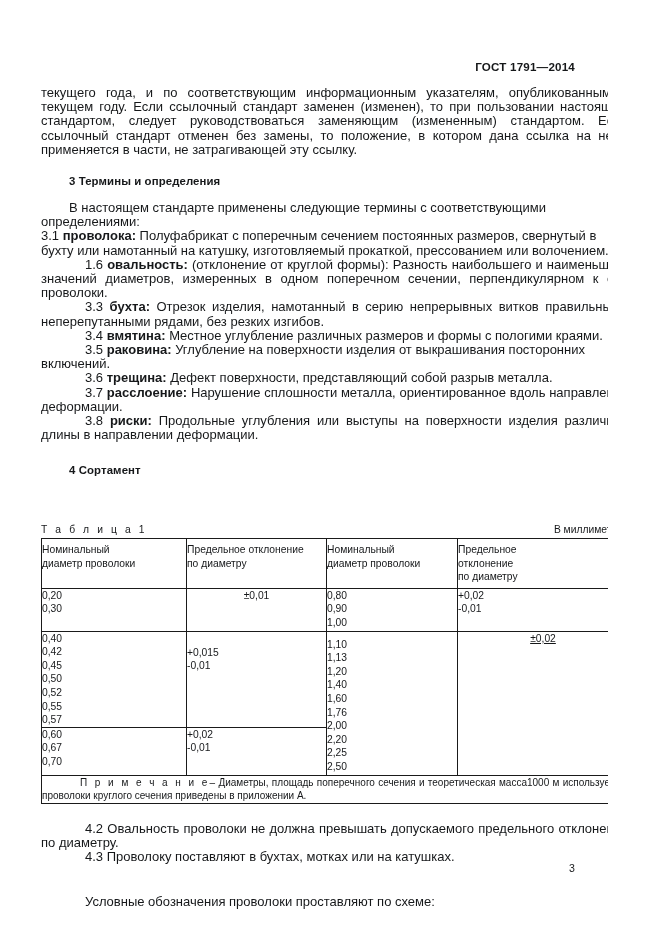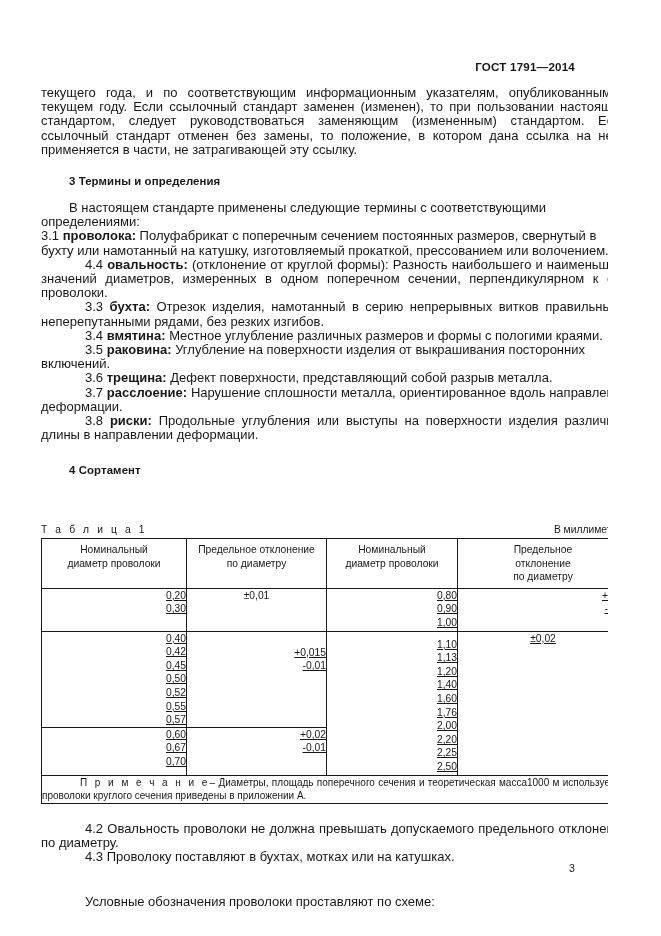--- a/index.html
+++ b/index.html
@@ -88,31 +88,30 @@
     table-layout: fixed;
     font-size: 10.3px;
   }
   table.gost td, table.gost th {
     border: 1px solid #1a1a1a;
     padding: 0;
     vertical-align: top;
     font-weight: normal;
   }
   table.gost th {
-    text-align: center;
+    text-align: left;
     padding-top: 4px;
     padding-bottom: 4px;
     line-height: 13.4px;
   }
   .cell-center {
-    text-align: right;
+    text-align: left;
     line-height: 13.6px;
     padding-top: 6px;
     padding-bottom: 6px;
-    text-decoration: underline;
   }
   .cell-mid {
     text-align: center;
     vertical-align: middle;
     line-height: 13.6px;
   }
   .val-list {
     line-height: 13.6px;
   }
   .note-cell {
@@ -159,21 +158,21 @@
 
     <p class="para nojust indent-2">В настоящем стандарте применены следующие термины с соответствующими определениями:</p>
 
     <p class="para nojust">
       <span>3.1</span>
       <b>проволока:</b>
       <span>Полуфабрикат с поперечным сечением постоянных размеров, свернутый в бухту или намотанный на катушку, изготовляемый прокаткой, прессованием или волочением.</span>
     </p>
 
     <p class="para indent-3">
-      <span>4.4</span>
+      <span>1.6</span>
       <b>овальность:</b>
       <span>(отклонение от круглой формы): Разность наибольшего и наименьшего значений диаметров, измеренных в одном поперечном сечении, перпендикулярном к оси проволоки.</span>
     </p>
 
     <p class="para indent-3">
       <span>3.3</span>
       <b>бухта:</b>
       <span>Отрезок изделия, намотанный в серию непрерывных витков правильными неперепутанными рядами, без резких изгибов.</span>
     </p>
 

